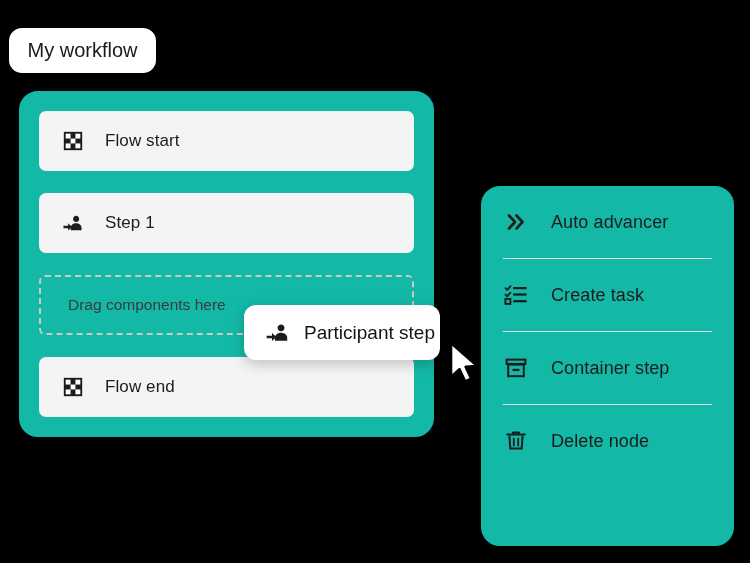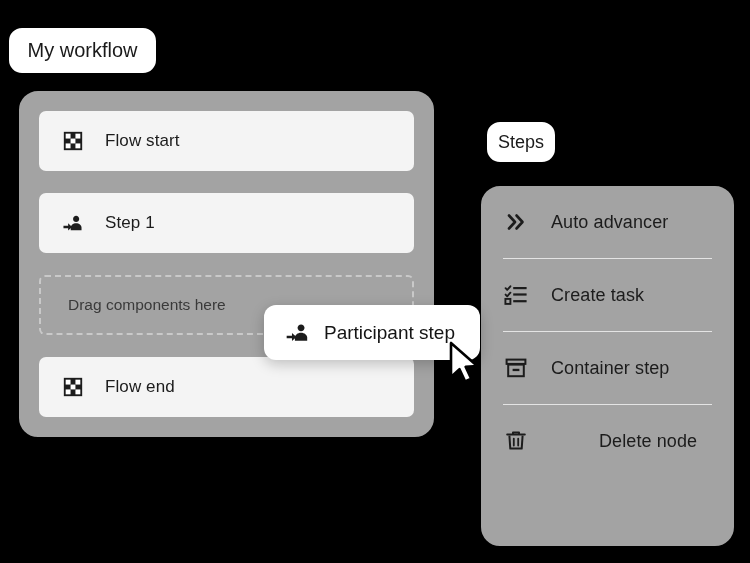--- a/index.html
+++ b/index.html
@@ -46,21 +46,21 @@
     left: 484px;
     top: 111px;
     width: 74px;
     height: 46px;
     font-size: 18px;
   }
 
   
   .card {
     position: absolute;
-    background: #a3a3a3;
+    background: #14b8a6;
     border: 3px solid #000000;
     border-radius: 22px;
     box-sizing: border-box;
     z-index: 3;
   }
   .workflow-card {
     left: 16px;
     top: 80px;
     width: 421px;
     height: 352px;
@@ -109,43 +109,42 @@
 
   
   .step-item {
     display: flex;
     align-items: center;
     height: 72px;
     border-bottom: 1px solid #e4e4e4;
   }
   .step-item:last-child {
     border-bottom: none;
-    gap: 48px;
   }
   .step-item .label {
     font-size: 18px;
     color: #1c1c1c;
     margin-left: 22px;
     letter-spacing: 0.1px;
   }
   .step-icon {
     width: 26px;
     height: 26px;
     display: flex;
     align-items: center;
     justify-content: center;
     flex: 0 0 26px;
   }
 
   
   .drag-card {
     position: absolute;
-    left: 264px;
+    left: 244px;
     top: 297px;
-    width: 216px;
+    width: 196px;
     height: 55px;
     background: #ffffff;
     border-radius: 12px;
     display: flex;
     align-items: center;
     padding-left: 20px;
     box-sizing: border-box;
     box-shadow: 0 4px 14px rgba(0,0,0,0.22);
     z-index: 8;
   }
@@ -216,23 +215,20 @@
           <rect x="9.33" y="9.33" width="5.33" height="5.33" fill="#ffffff"></rect>
           <rect x="4" y="14.66" width="5.33" height="5.33" fill="#ffffff"></rect>
           <rect x="14.66" y="14.66" width="5.33" height="5.33" fill="#ffffff"></rect>
         </svg>
       </span>
       <span class="label">Flow end</span>
     </div>
 
   </div>
 
-  <div class="pill pill-steps">
-    <span>Steps</span>
-  </div>
 
   <div class="card steps-card">
 
     <div class="step-item">
       <span class="step-icon">
         <svg width="24" height="24" viewBox="0 0 24 24" aria-hidden="true">
           <path d="M5 5.5L11 12L5 18.5" fill="none" stroke="#1c1c1c" stroke-width="2.6" stroke-linecap="round" stroke-linejoin="round"></path>
           <path d="M12.5 5.5L18.5 12L12.5 18.5" fill="none" stroke="#1c1c1c" stroke-width="2.6" stroke-linecap="round" stroke-linejoin="round"></path>
         </svg>
       </span>

